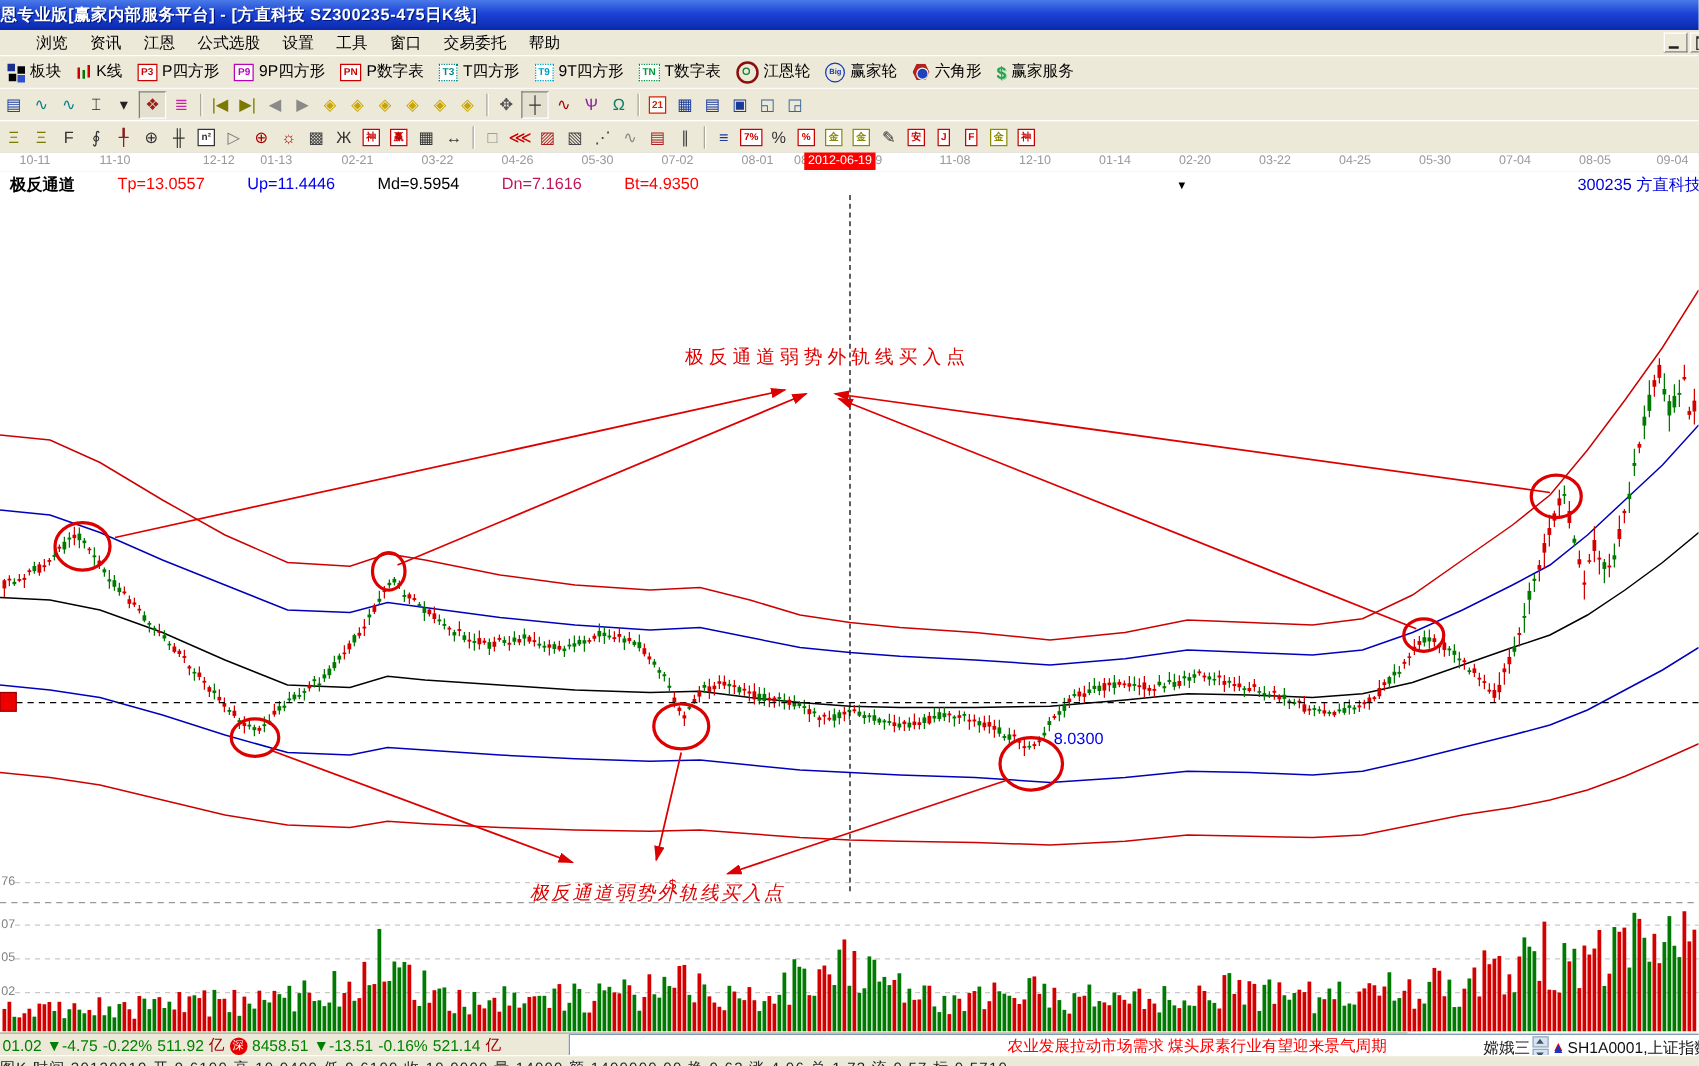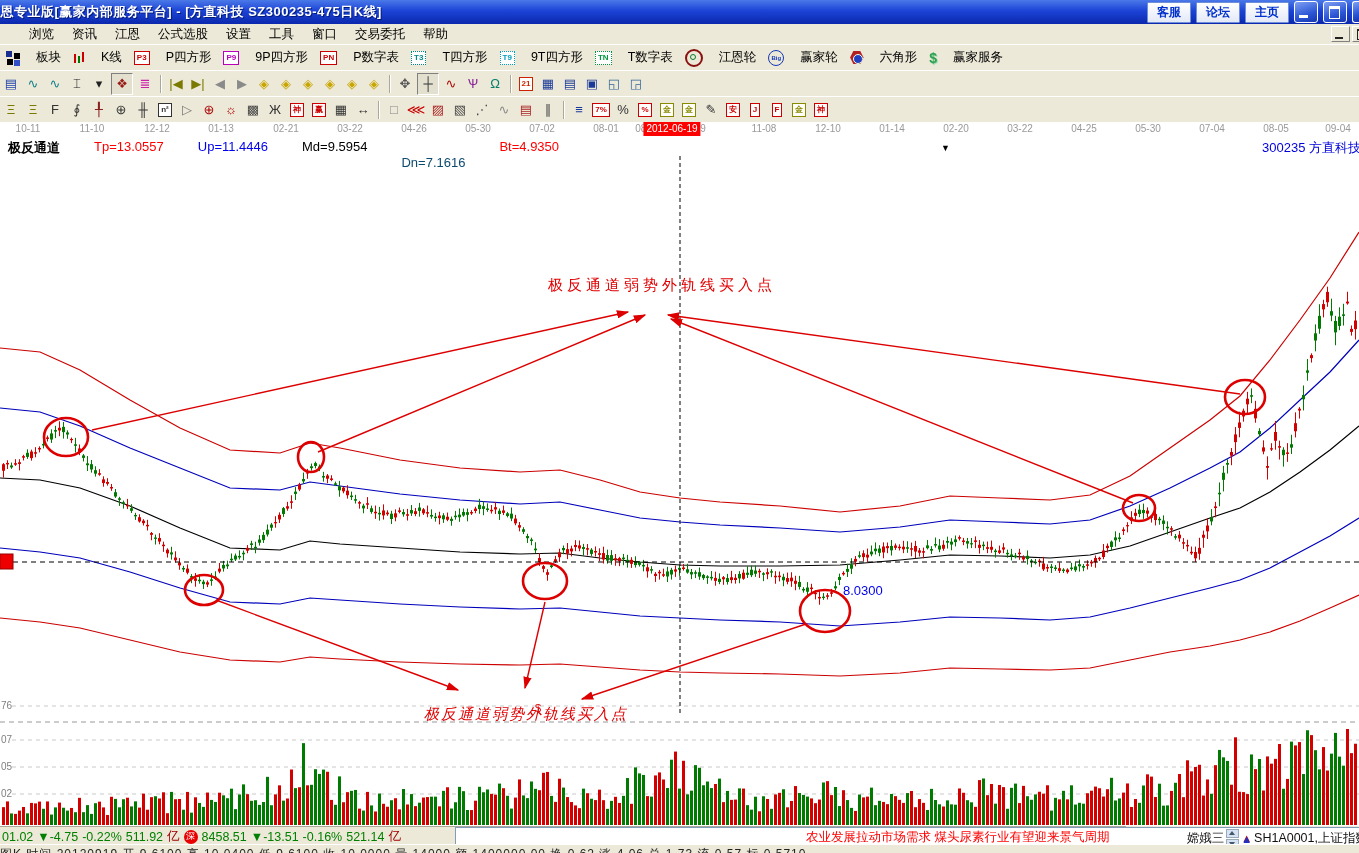--- a/index.html
+++ b/index.html
@@ -30,21 +30,21 @@
     border-right-color:#808080;border-bottom-color:#808080;position:relative;}
   .mini-btn.min::after{content:"";position:absolute;left:3px;bottom:2px;width:8px;height:2px;background:#222;}
   .mini-btn.rest::after{content:"";position:absolute;left:4px;top:2px;width:8px;height:8px;
     border:1px solid #222;border-top:2px solid #222;}
   
   .toolbar{position:absolute;left:0;width:1359px;background:#ece9d8;display:flex;align-items:center;
     border-top:1px solid #fff;border-bottom:1px solid #aca899;}
   #toolbar1{top:44px;height:25px;font-size:12.5px;}
   #toolbar2{top:70px;height:25px;}
   #toolbar3{top:96px;height:25px;}
-  .t1-item{display:flex;align-items:center;gap:16px;padding:0 6px;height:22px;cursor:default;}
+  .t1-item{display:flex;align-items:center;gap:4px;padding:0 6px;height:22px;cursor:default;}
   .t1-label{white-space:nowrap;color:#000;}
   .badge{font-family:"Liberation Sans",sans-serif;font-size:8px;font-weight:bold;line-height:10px;
     border:1px solid currentColor;padding:1px 2px;background:#fff;}
   .badge.dotted{border-style:dotted;}
   .icon-blocks{width:14px;height:14px;position:relative;}
   .icon-blocks::before{content:"";position:absolute;left:0;top:0;width:6px;height:6px;background:#1b2f8f;
     box-shadow:8px 2px 0 #000,1px 8px 0 #000,8px 9px 0 #3050c8;}
   .icon-kline{width:12px;height:14px;background:
     linear-gradient(#c00,#c00) 1px 3px/2px 9px no-repeat,
     linear-gradient(#070,#070) 5px 5px/2px 7px no-repeat,
@@ -104,28 +104,20 @@
   
   .bottomrow{position:absolute;top:844px;left:0;width:1359px;height:9px;background:#ece9d8;
     border-top:1px solid #fff;overflow:hidden;}
   .bottomrow span{display:block;margin-top:1px;font-size:12px;color:#222;white-space:nowrap;letter-spacing:1px;}
 </style>
 </head>
 <body>
 
 <div class="titlebar">
   <span class="title-text">江恩专业版[赢家内部服务平台] - [方直科技  SZ300235-475日K线]</span>
-  <div class="tb-right">
-    <span class="tb-btn">客服</span>
-    <span class="tb-btn">论坛</span>
-    <span class="tb-btn">主页</span>
-    <span class="win-btn min"></span>
-    <span class="win-btn rest"></span>
-    <span class="win-btn clip"></span>
-  </div>
 </div>
 
 <div class="menubar">
   <div id="menu-items" style="display:flex;">
       <span class="menu-item">浏览</span>
       <span class="menu-item">资讯</span>
       <span class="menu-item">江恩</span>
       <span class="menu-item">公式选股</span>
       <span class="menu-item">设置</span>
       <span class="menu-item">工具</span>
@@ -286,21 +278,21 @@
       <span class="badge" style="color: rgb(138, 138, 0);">金</span>
     </span>
     <span class="icn">
       <span class="badge" style="color: rgb(204, 0, 0);">神</span>
     </span>
   </div>
 
 <div class="dateaxis" id="dateaxis">
     <span class="d-tick" style="left: 28px;">10-11</span>
     <span class="d-tick" style="left: 92px;">11-10</span>
-    <span class="d-tick" style="left: 157px;">12-12</span>
+    <span class="d-tick" style="left: 175px;">12-12</span>
     <span class="d-tick" style="left: 221px;">01-13</span>
     <span class="d-tick" style="left: 286px;">02-21</span>
     <span class="d-tick" style="left: 350px;">03-22</span>
     <span class="d-tick" style="left: 414px;">04-26</span>
     <span class="d-tick" style="left: 478px;">05-30</span>
     <span class="d-tick" style="left: 542px;">07-02</span>
     <span class="d-tick" style="left: 606px;">08-01</span>
     <span class="d-tick" style="left: 648px;">08-31</span>
     <span class="d-tick hl" style="left: 672px;">2012-06-19</span>
     <span class="d-tick" style="left: 703px;">9</span>
@@ -1380,21 +1372,21 @@
         <line x1="216" y1="600" x2="458" y2="690" marker-end="url(#ah)"></line>
         <line x1="545" y1="602" x2="525" y2="688" marker-end="url(#ah)"></line>
         <line x1="806" y1="624" x2="582" y2="699" marker-end="url(#ah)"></line>
       </g>
     </svg>
   <div class="ind-row" id="ind-row">
       <span class="ind-name">极反通道</span>
       <span style="color: rgb(255, 0, 0);">Tp=13.0557</span>
       <span style="color: rgb(0, 0, 238);">Up=11.4446</span>
       <span style="color: rgb(0, 0, 0);">Md=9.5954</span>
-      <span style="color: #0c4a6e; margin-top: 16px;">Dn=7.1616</span>
+      <span style="color: #be185d;">Dn=7.1616</span>
       <span style="color: rgb(255, 0, 0);">Bt=4.9350</span>
     </div>
   <div class="code-label">300235 方直科技</div>
   <div class="ann sell">极反通道弱势外轨线买入点</div>
   <div class="ann buy">极反通道弱势外轨线买入点</div>
   <div class="ann dollar">$</div>
   <div class="price-tip">8.0300</div>
   <div class="ptr">▼</div>
   <div id="vol-labels">
       <span class="vol-label" style="top: 563px;">76</span>

